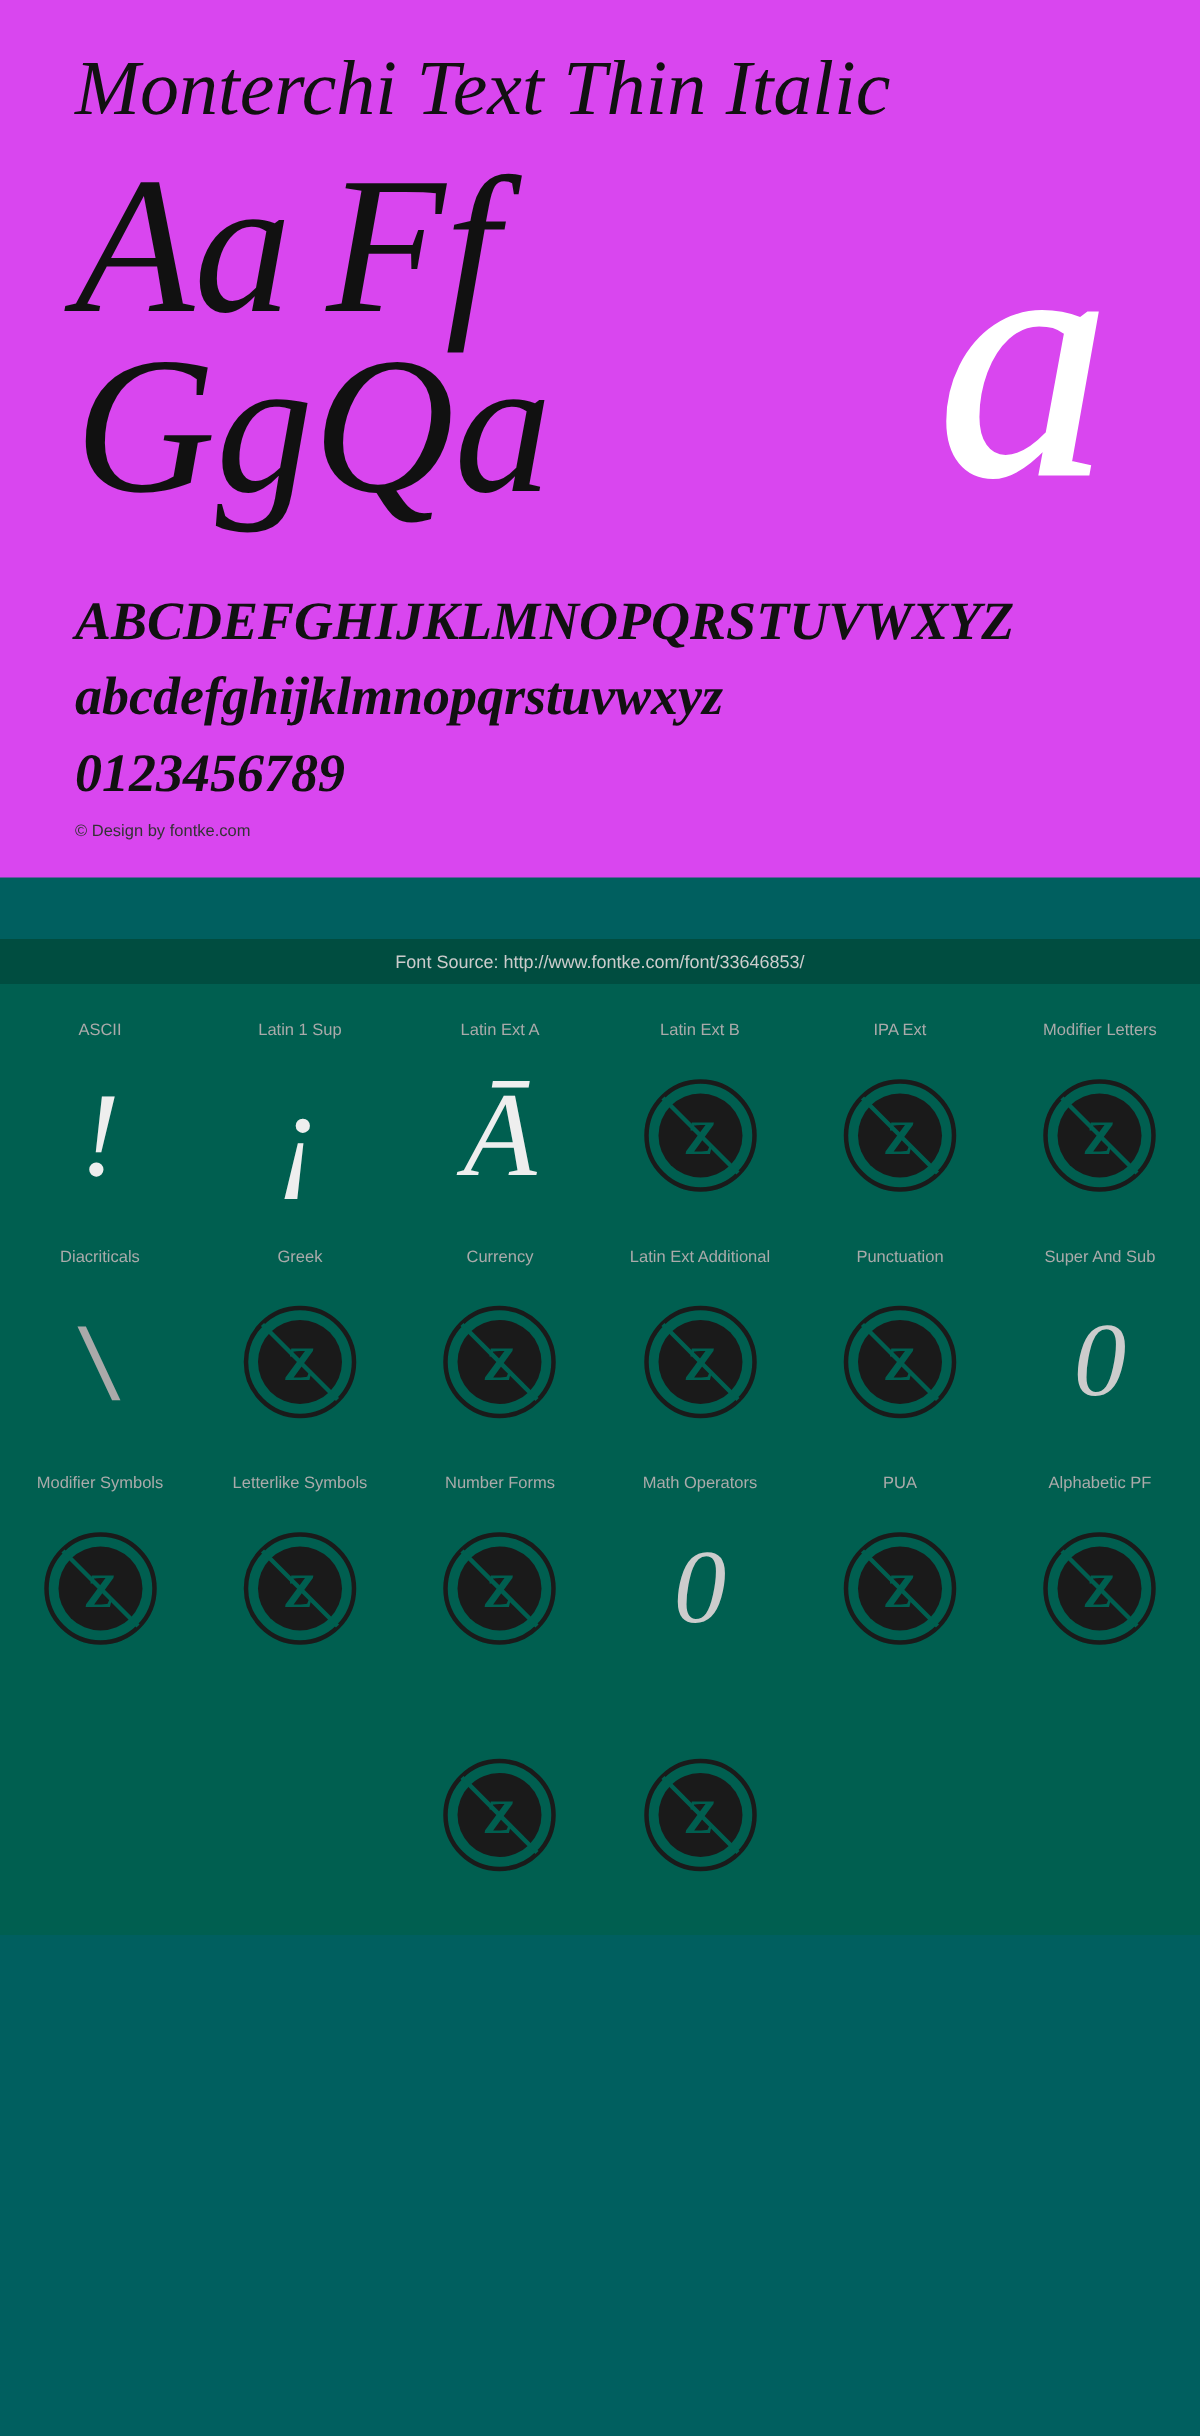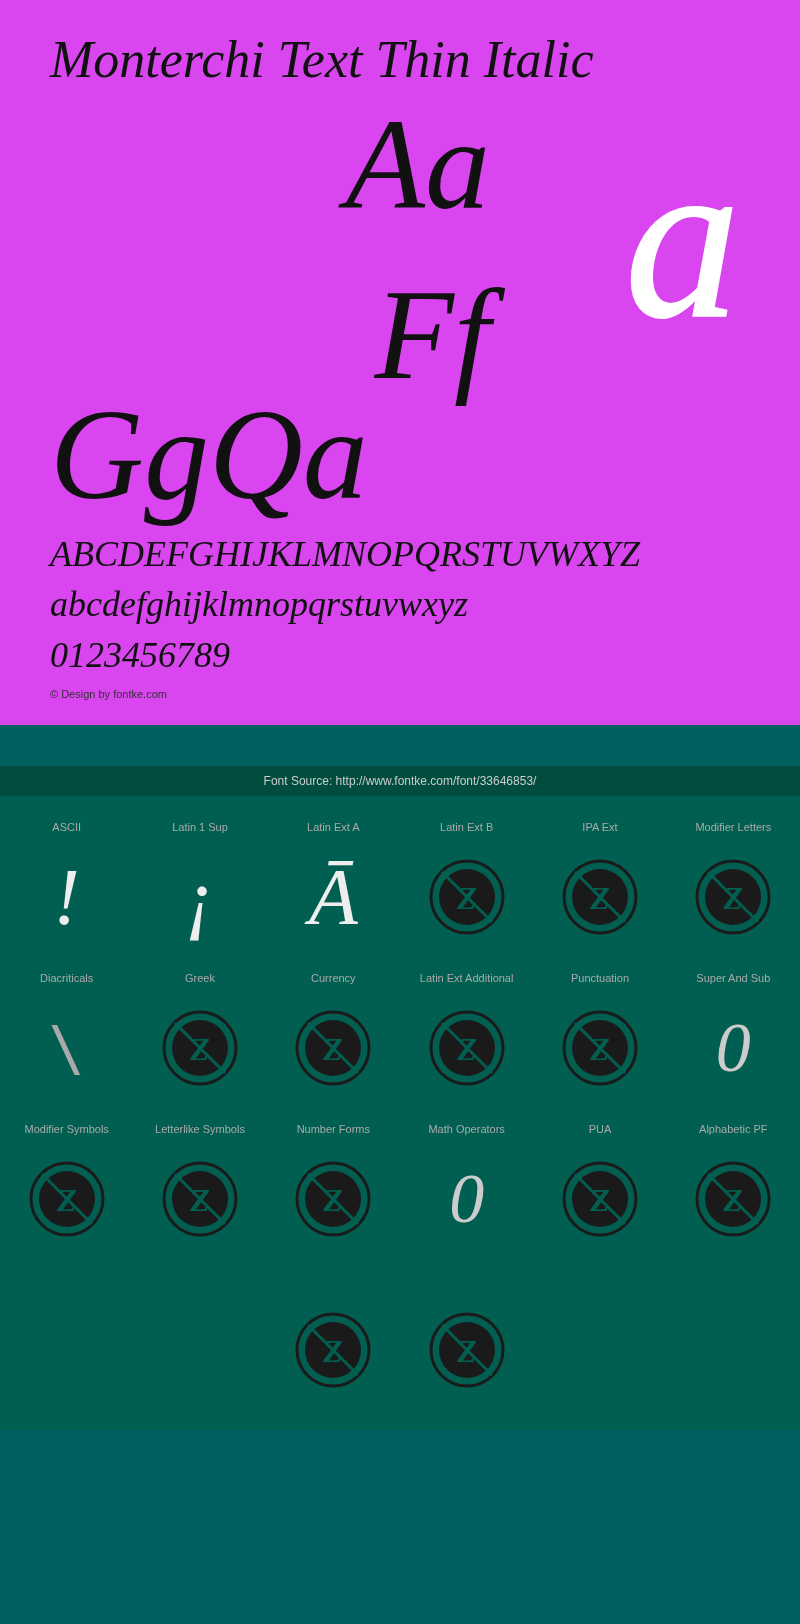--- a/index.html
+++ b/index.html
@@ -42,21 +42,21 @@
       -webkit-text-stroke: 2px white;
     }
 
     .alphabet-section {
       margin-top: 10px;
     }
 
     .alphabet-line {
       font-size: 36px;
       font-style: italic;
-      font-weight: 400;
+      font-weight: 700;
       color: #111;
       font-family: Georgia, serif;
       line-height: 1.4;
     }
 
     .copyright {
       font-size: 11px;
       color: #333;
       margin-top: 8px;
       padding-bottom: 5px;
@@ -117,21 +117,21 @@
     }
   </style>
 </head>
 <body>
 
 <div class="header-section">
   <div class="font-title">Monterchi Text Thin Italic</div>
 
   <div style="display:flex; align-items:flex-start; min-height: 280px;">
     <div style="flex:1;">
-      <div style="display:flex; gap:40px; align-items:flex-end;flex-direction:column;">
+      <div style="display:flex; gap:23px; align-items:flex-end;">
         <div class="glyph-large">Aa</div>
         <div class="glyph-large">Ff</div>
       </div>
       <div style="display:flex; align-items:flex-end; margin-top:-10px;">
         <div class="glyph-large">Gg</div>
         <div class="glyph-large">Qa</div>
       </div>
     </div>
     <div style="display:flex; align-items:center; justify-content:center; width:260px; height:260px; margin-top:10px;">
       <div class="glyph-featured">a</div>

